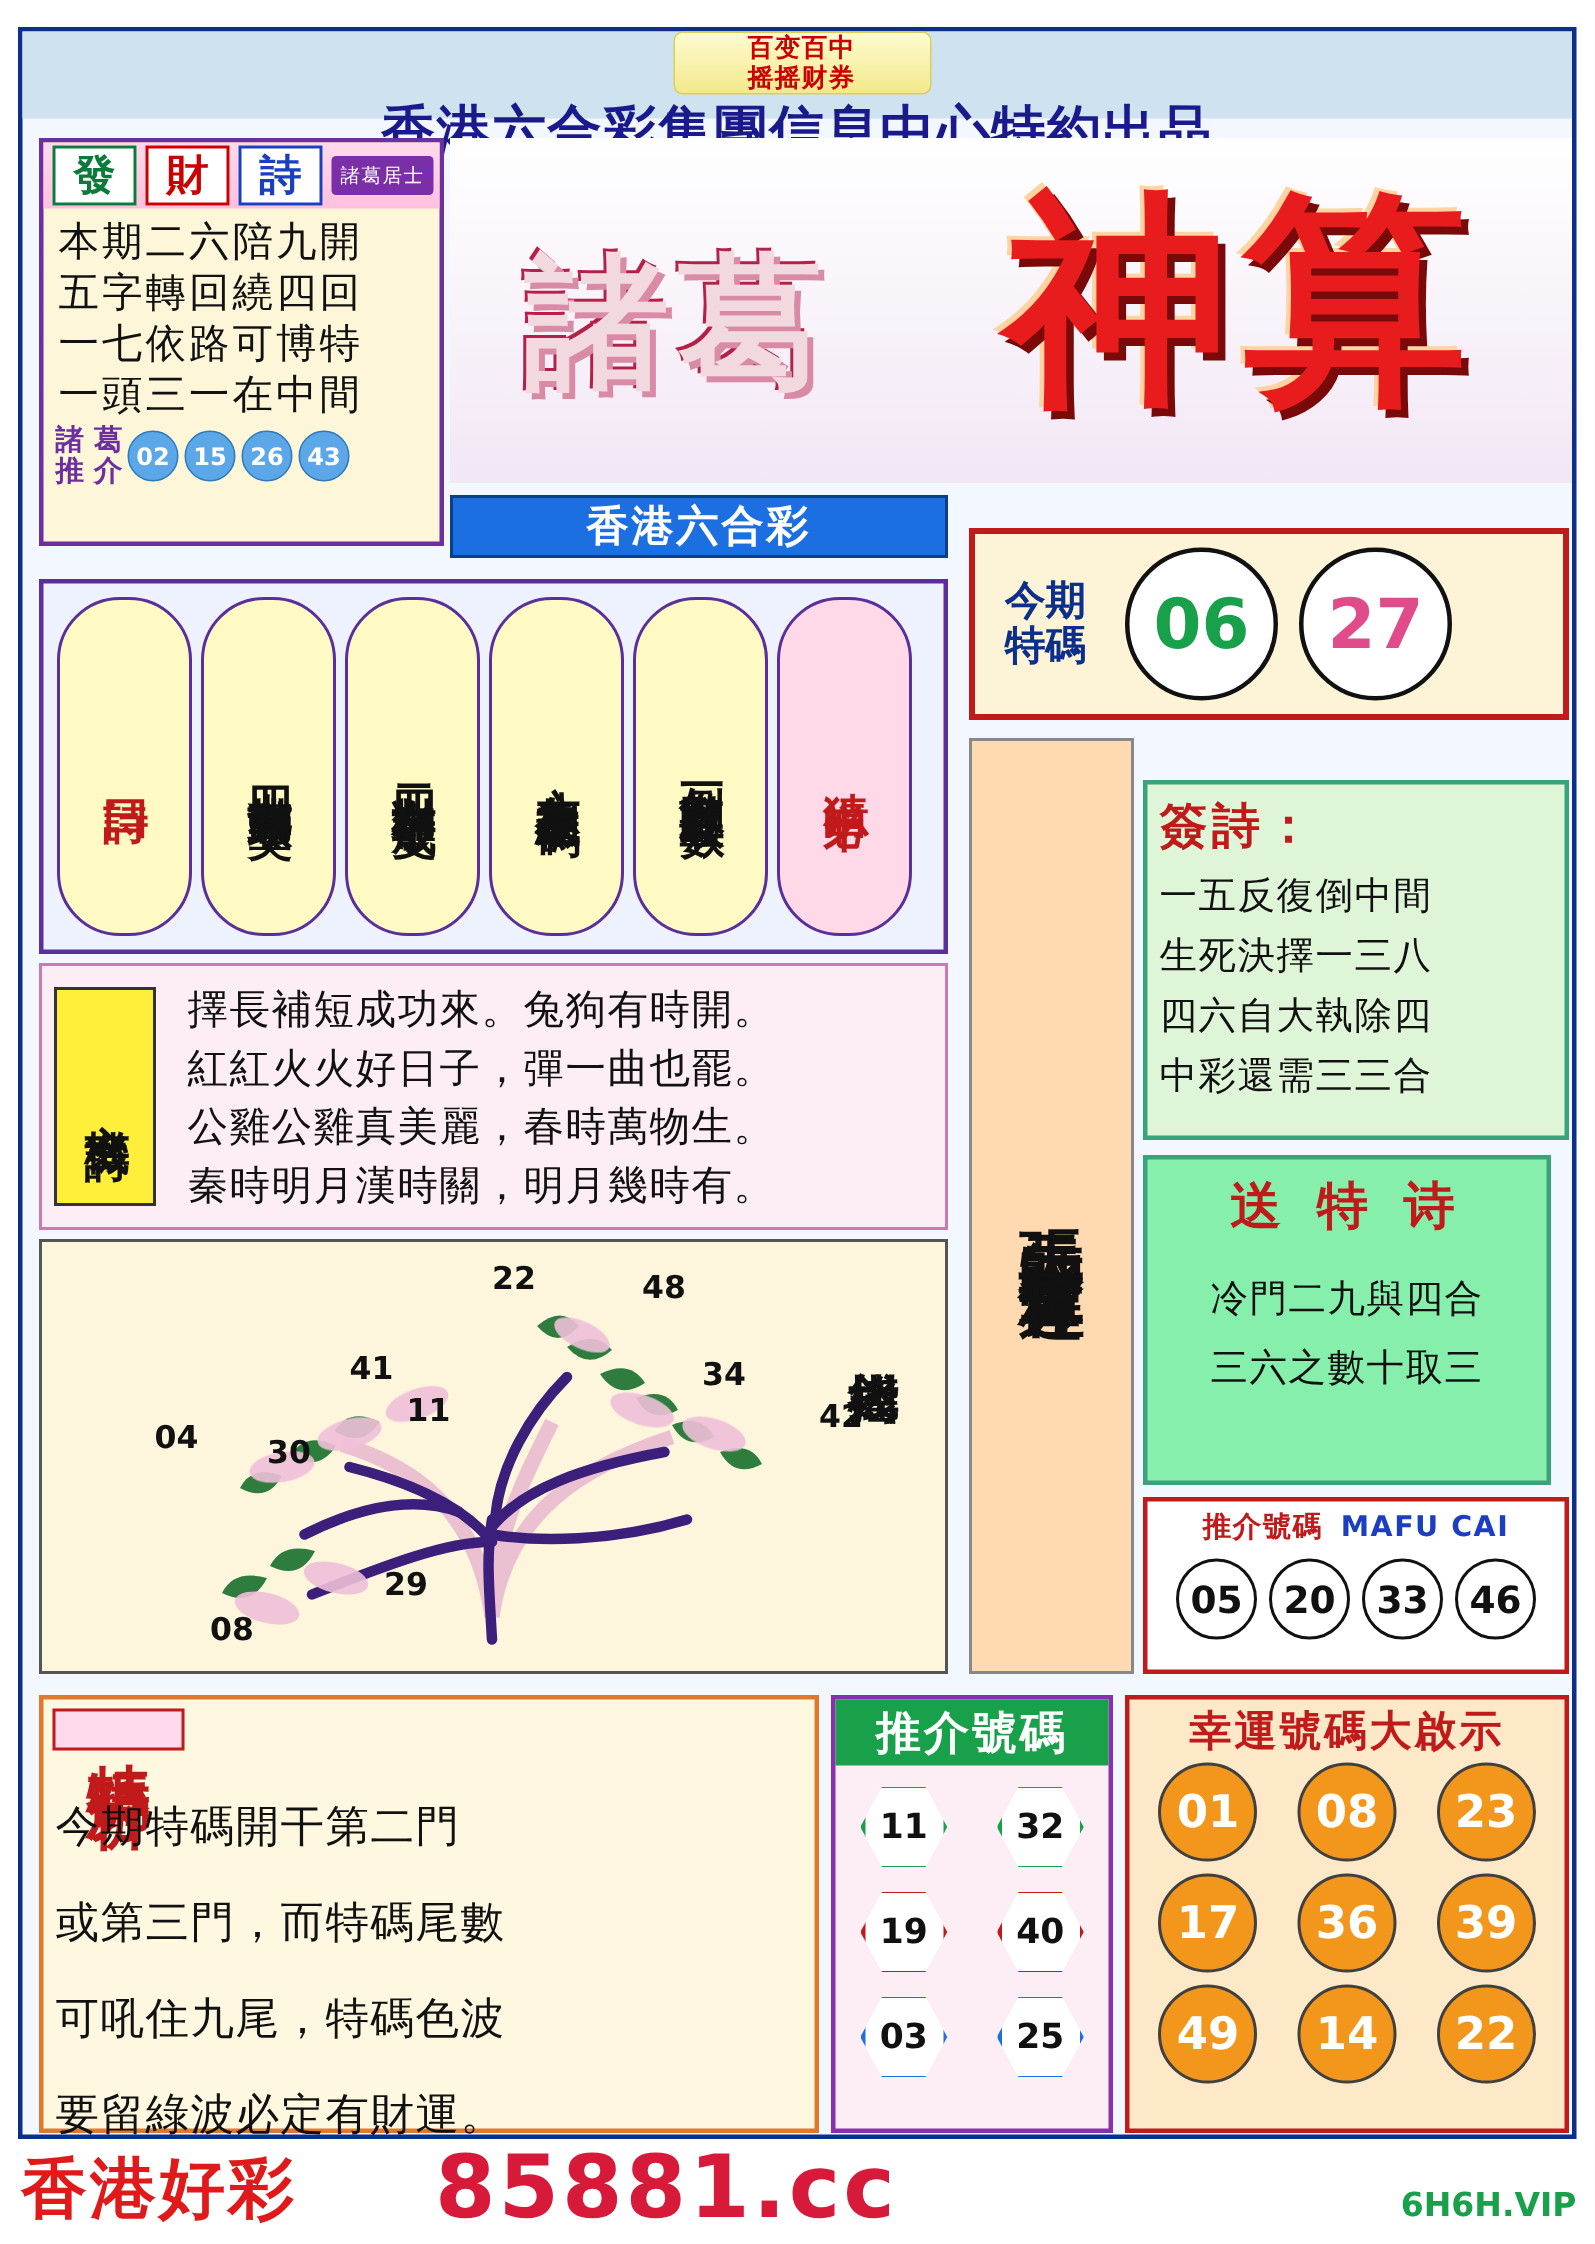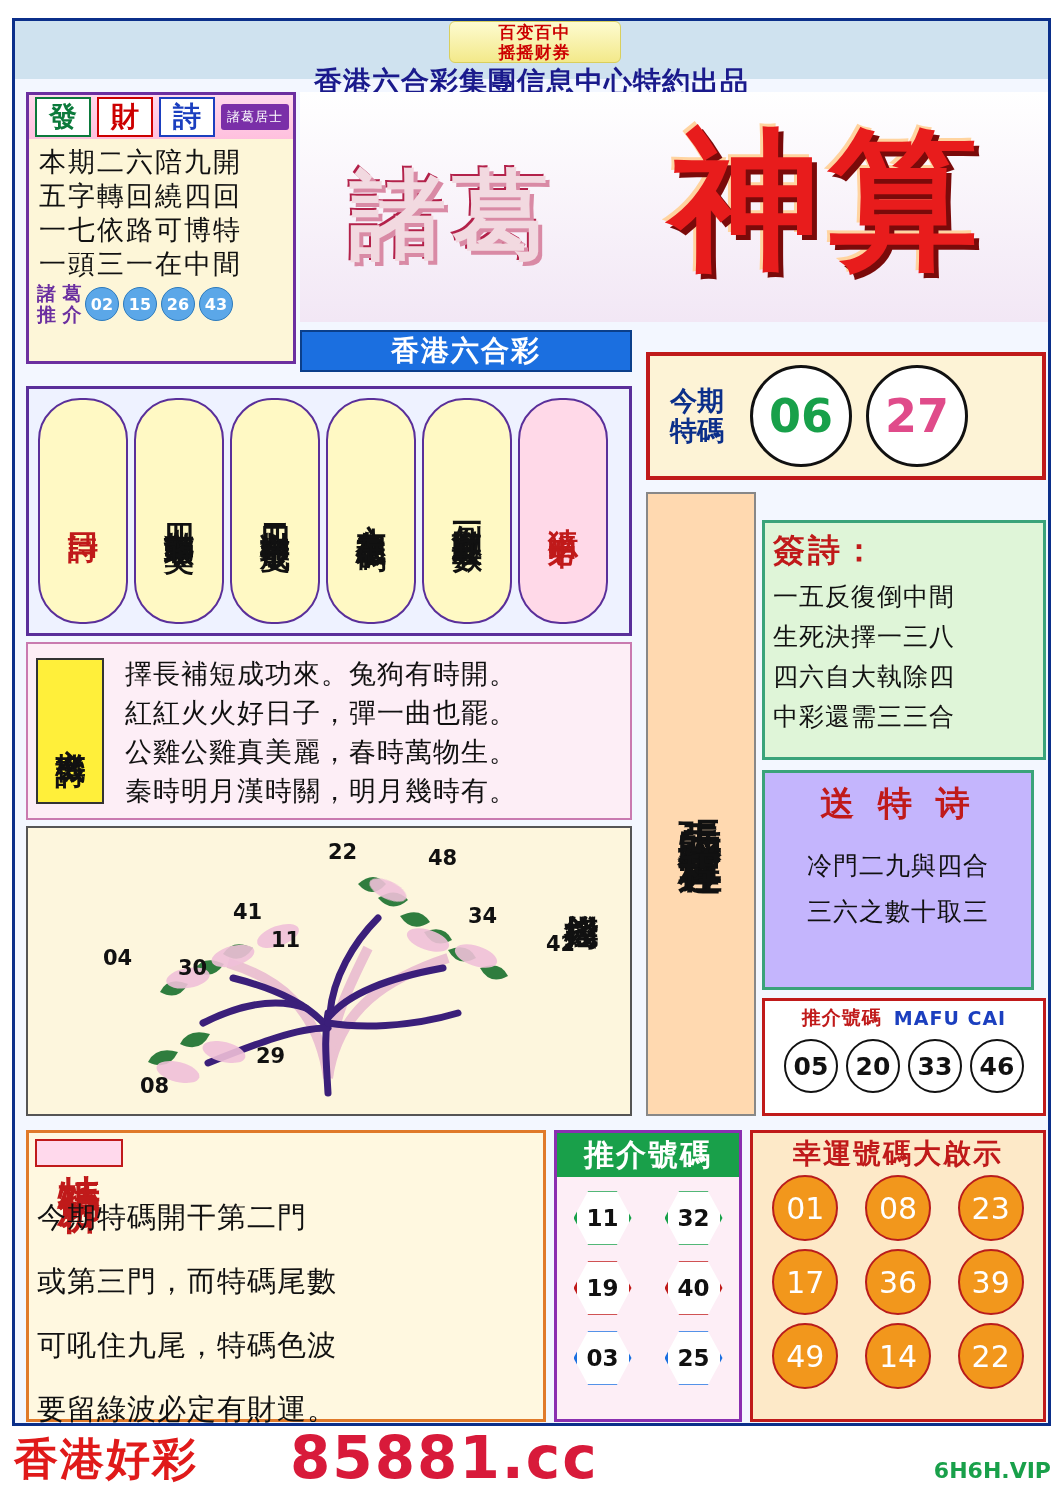--- a/index.html
+++ b/index.html
@@ -3,21 +3,21 @@
 <meta charset="utf-8">
 <style>
   html,body{margin:0;padding:0;background:#fff;}
   body{width:1063px;height:1496px;position:relative;font-family:"DejaVu Sans","Liberation Sans",sans-serif;overflow:hidden;}
   .page{position:absolute;left:0;top:0;width:1063px;height:1496px;background:#ffffff;}
   .frame{position:absolute;left:12px;top:18px;width:1039px;height:1408px;border:3px solid #0b2f8a;background:#f3f7ff;box-sizing:border-box;}
   
   .hdr{position:absolute;left:15px;top:21px;width:1033px;height:58px;background:#cfe2ef;display:flex;align-items:center;flex-direction:column;}
   .logo{width:170px;height:50px;margin-left:6px;background:linear-gradient(#fdfbd0,#f3e98a);border-radius:6px;display:flex;flex-direction:column;align-items:center;justify-content:center;border:1px solid #d9cf5d;}
   .logo span{color:#c00;font-weight:bold;font-size:17px;line-height:20px;letter-spacing:1px;font-family:"DejaVu Sans",sans-serif;}
-  .hdr-title{flex:1;text-align:right;font-size:28px;font-weight:bold;color:#1a1a8c;letter-spacing:1px;}
+  .hdr-title{flex:1;text-align:right;font-size:36px;font-weight:bold;color:#1a1a8c;letter-spacing:1px;}
   .issue{margin-right:14px;background:#111;color:#fff;font-size:26px;font-weight:bold;padding:3px 14px;border-radius:16px;border:2px solid #000;}
   
   .poem{position:absolute;left:26px;top:92px;width:270px;height:272px;border:3px solid #6b2fa0;background:#fdf6d8;box-sizing:border-box;}
   .poem-hd{height:44px;background:linear-gradient(#ffd9ec,#ffc0de);display:flex;align-items:center;}
   .poem-hd .c{width:52px;height:36px;margin-left:6px;display:flex;align-items:center;justify-content:center;font-size:28px;font-weight:bold;}
   .poem-hd .c1{color:#0b7a3b;background:#ffffff;border:2px solid #0b7a3b;}
   .poem-hd .c2{color:#c00;background:#ffffff;border:2px solid #c00;}
   .poem-hd .c3{color:#1b3fbf;background:#ffffff;border:2px solid #1b3fbf;}
   .poem-hd .tag{margin-left:auto;margin-right:4px;background:#7a2fa8;color:#fff;font-size:13px;padding:4px 6px;border-radius:3px;letter-spacing:1px;}
   .poem-lines{padding:6px 0 0 10px;}
@@ -55,21 +55,21 @@
   
   .tree{position:absolute;left:26px;top:826px;width:606px;height:290px;border:2px solid #555;background:#fdf6dd;box-sizing:border-box;overflow:hidden;}
   .tnum{position:absolute;font-size:21px;font-weight:bold;color:#111;}
   .tword{position:absolute;right:18px;top:60px;font-size:34px;font-weight:bold;color:#111;line-height:60px;text-align:center;}
   
   .zhang{position:absolute;left:646px;top:492px;width:110px;height:624px;border:2px solid #888;background:#ffd9b0;box-sizing:border-box;display:flex;align-items:center;justify-content:center;}
   .zhang span{writing-mode:vertical-rl;text-orientation:upright;font-size:44px;font-weight:bold;color:#111;letter-spacing:4px;}
   .qian{position:absolute;left:762px;top:520px;width:284px;height:240px;border:3px solid #3aa37a;background:#dff5d8;box-sizing:border-box;padding:6px 8px;}
   .qian .h{font-size:32px;font-weight:bold;color:#c01a1a;letter-spacing:3px;margin-bottom:4px;}
   .qian div.l{font-size:25px;color:#111;line-height:40px;letter-spacing:1px;}
-  .song{position:absolute;left:762px;top:770px;width:272px;height:220px;border:3px solid #3aa37a;background:#c4b5fd;box-sizing:border-box;padding:8px;text-align:center;}
+  .song{position:absolute;left:762px;top:770px;width:272px;height:220px;border:3px solid #3aa37a;background:#86efac;box-sizing:border-box;padding:8px;text-align:center;}
   .song .h{font-size:34px;font-weight:bold;color:#c01a1a;letter-spacing:6px;margin-bottom:16px;}
   .song .l{font-size:25px;color:#111;line-height:46px;letter-spacing:1px;}
   .tuijian{position:absolute;left:762px;top:998px;width:284px;height:118px;border:3px solid #c01a1a;background:#fff;box-sizing:border-box;}
   .tuijian .h{display:flex;align-items:center;justify-content:center;height:34px;font-size:19px;}
   .tuijian .h .a{color:#c01a1a;font-weight:bold;letter-spacing:1px;}
   .tuijian .h .b{color:#1b3fbf;font-weight:bold;margin-left:12px;letter-spacing:1px;}
   .tuijian .row{display:flex;justify-content:center;gap:8px;margin-top:4px;}
   .ball-w{width:50px;height:50px;border-radius:50%;border:2px solid #111;background:#fff;color:#111;font-size:25px;font-weight:bold;display:flex;align-items:center;justify-content:center;}
   
   .analysis{position:absolute;left:26px;top:1130px;width:520px;height:292px;border:3px solid #e07a2a;background:#fff8e0;box-sizing:border-box;display:flex;flex-direction:column;}
@@ -79,21 +79,21 @@
   .analysis .lines div{font-size:29px;color:#111;line-height:64px;letter-spacing:1px;}
   .rec{position:absolute;left:554px;top:1130px;width:188px;height:292px;border:3px solid #8a2fb0;background:#fdeef6;box-sizing:border-box;}
   .rec .h{height:44px;background:#19a04a;color:#fff;font-size:30px;font-weight:bold;display:flex;align-items:center;justify-content:center;letter-spacing:2px;}
   .rec .row{display:flex;justify-content:space-around;margin-top:12px;}
   .hex{width:52px;height:52px;display:flex;align-items:center;justify-content:center;font-size:23px;font-weight:bold;color:#111;background:#fff;border:3px solid #19a04a;clip-path:polygon(25% 4%,75% 4%,100% 50%,75% 96%,25% 96%,0% 50%);}
   .hex.r{border-color:#c01a1a;}
   .hex.b{border-color:#1b6fe0;}
   .lucky{position:absolute;left:750px;top:1130px;width:296px;height:292px;border:3px solid #c01a1a;background:#fde9c8;box-sizing:border-box;}
   .lucky .h{height:42px;display:flex;align-items:center;justify-content:center;font-size:28px;font-weight:bold;color:#c01a1a;letter-spacing:2px;}
   .lucky .grid{display:grid;grid-template-columns:repeat(3,1fr);row-gap:8px;justify-items:center;padding:0 6px;}
-  .ball-or{width:62px;height:62px;border-radius:50%;background:#f2971c;border:2px solid #b91c1c;color:#fff;font-size:30px;font-weight:normal;display:flex;align-items:center;justify-content:center;}
+  .ball-or{width:62px;height:62px;border-radius:50%;background:#f2971c;border:2px solid #404040;color:#fff;font-size:30px;font-weight:bold;display:flex;align-items:center;justify-content:center;}
   
   .foot{position:absolute;left:0;top:1424px;width:1063px;height:72px;}
   .foot .w1{position:absolute;left:14px;top:6px;font-size:44px;font-weight:bold;color:#e01a1a;letter-spacing:2px;text-shadow:2px 2px 0 #fff;}
   .foot .w2{position:absolute;left:290px;top:0px;font-size:58px;font-weight:bold;color:#d81a3a;letter-spacing:2px;text-shadow:2px 2px 0 #fff;}
   .foot .w3{position:absolute;right:12px;top:34px;font-size:22px;font-weight:bold;color:#19a04a;}
 </style>
 </head>
 <body>
 
 <div class="page">

